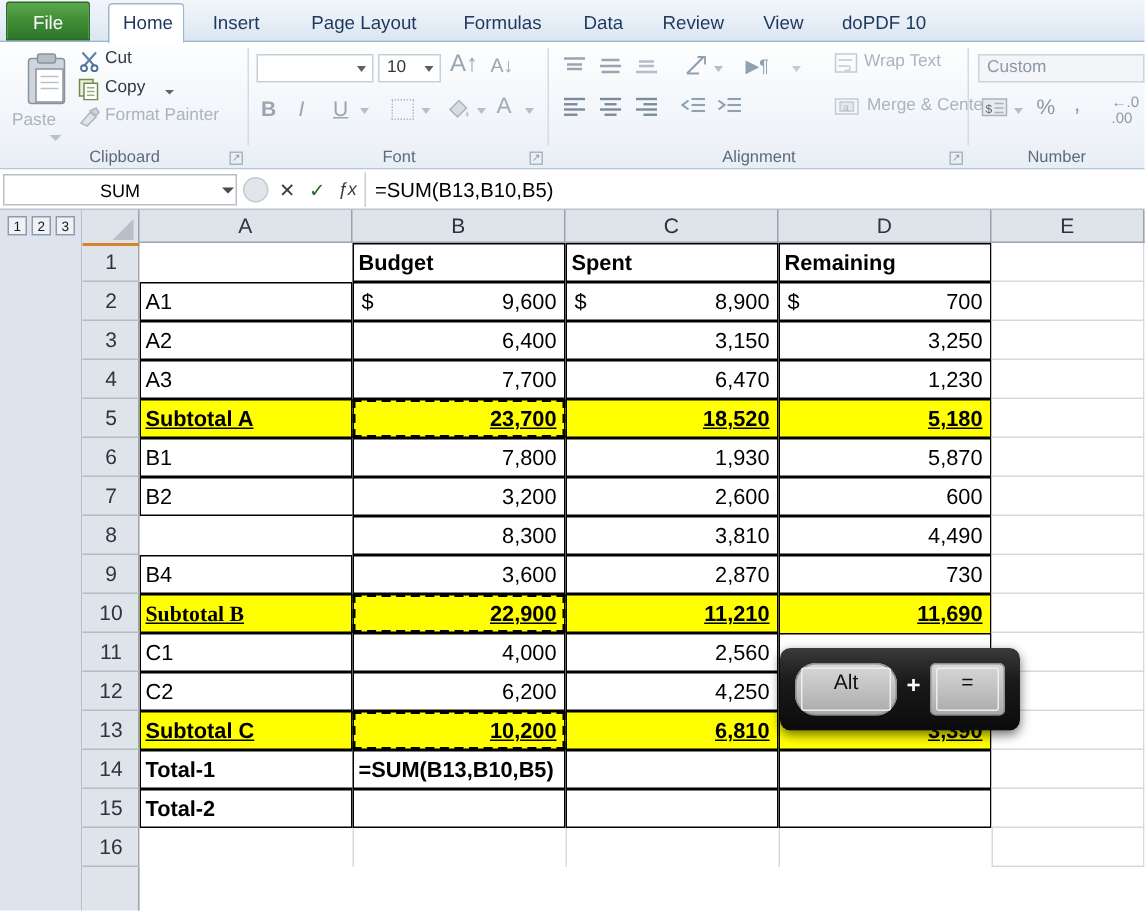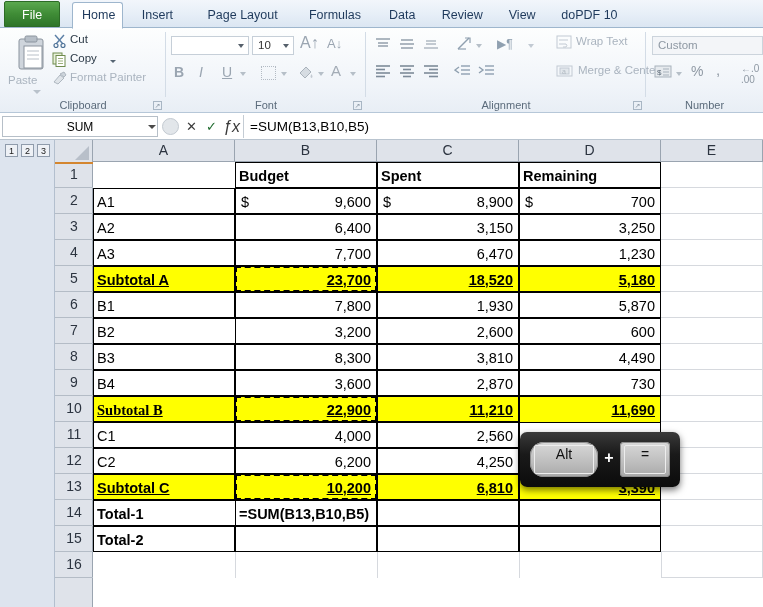--- a/index.html
+++ b/index.html
@@ -454,21 +454,21 @@
     <div class="gname">Number</div>
   </div>
 </div>
 
 <div id="fbar">
   <div id="namebox">SUM</div>
   <div id="namearrow"></div>
   <div id="fcancelbg"></div>
   <div class="fbtn" style="left:183px;">✕</div>
   <div class="fbtn" style="left:203px; color:#1f6b2e;">✓</div>
-  <div class="fbtn" style="left:223px; font-style:italic; font-size:16px;">ƒx</div>
+  <div class="fbtn" style="left:223px; font-style:italic; font-size:12px;">ƒx</div>
   <div id="fxinput">=SUM(B13,B10,B5)</div>
 </div>
 
 <div id="outline">
   <div class="obtn" style="left:5px;">1</div>
   <div class="obtn" style="left:21px;">2</div>
   <div class="obtn" style="left:37px;">3</div>
 </div>
 
 <div id="grid">
@@ -585,23 +585,20 @@
       <div class="cell bordered" style="left: 142px; top: 156px; width: 142px; height: 26px;">
         <span class="num">3,200</span>
       </div>
       <div class="cell bordered" style="left: 284px; top: 156px; width: 142px; height: 26px;">
         <span class="num">2,600</span>
       </div>
       <div class="cell bordered" style="left: 426px; top: 156px; width: 142px; height: 26px;">
         <span class="num">600</span>
       </div>
       <div class="cell" style="left: 568px; top: 156px; width: 102px; height: 26px; border-bottom: 1px solid rgb(214, 217, 222); border-right: 1px solid rgb(214, 217, 222);"></div>
-      <div class="cell bordered" style="left: 0px; top: 182px; width: 142px; height: 26px;">
-        <span class="txt">B3</span>
-      </div>
       <div class="cell bordered" style="left: 142px; top: 182px; width: 142px; height: 26px;">
         <span class="num">8,300</span>
       </div>
       <div class="cell bordered" style="left: 284px; top: 182px; width: 142px; height: 26px;">
         <span class="num">3,810</span>
       </div>
       <div class="cell bordered" style="left: 426px; top: 182px; width: 142px; height: 26px;">
         <span class="num">4,490</span>
       </div>
       <div class="cell" style="left: 568px; top: 182px; width: 102px; height: 26px; border-bottom: 1px solid rgb(214, 217, 222); border-right: 1px solid rgb(214, 217, 222);"></div>

